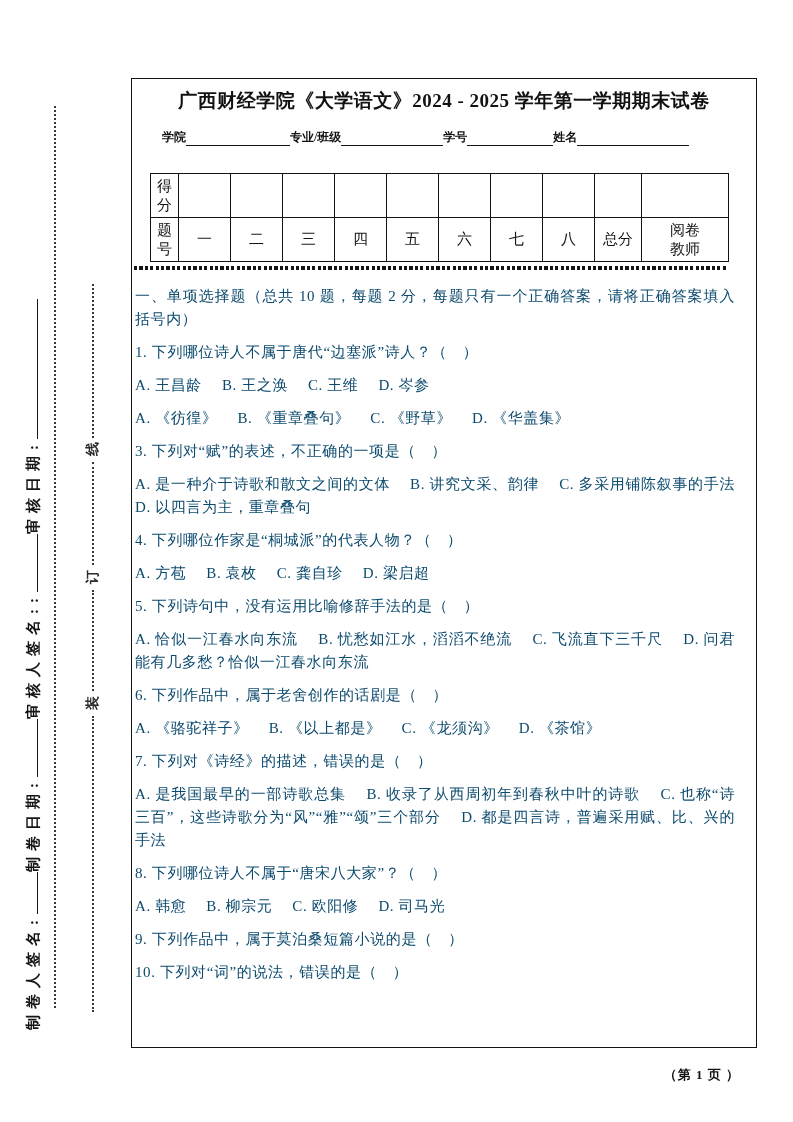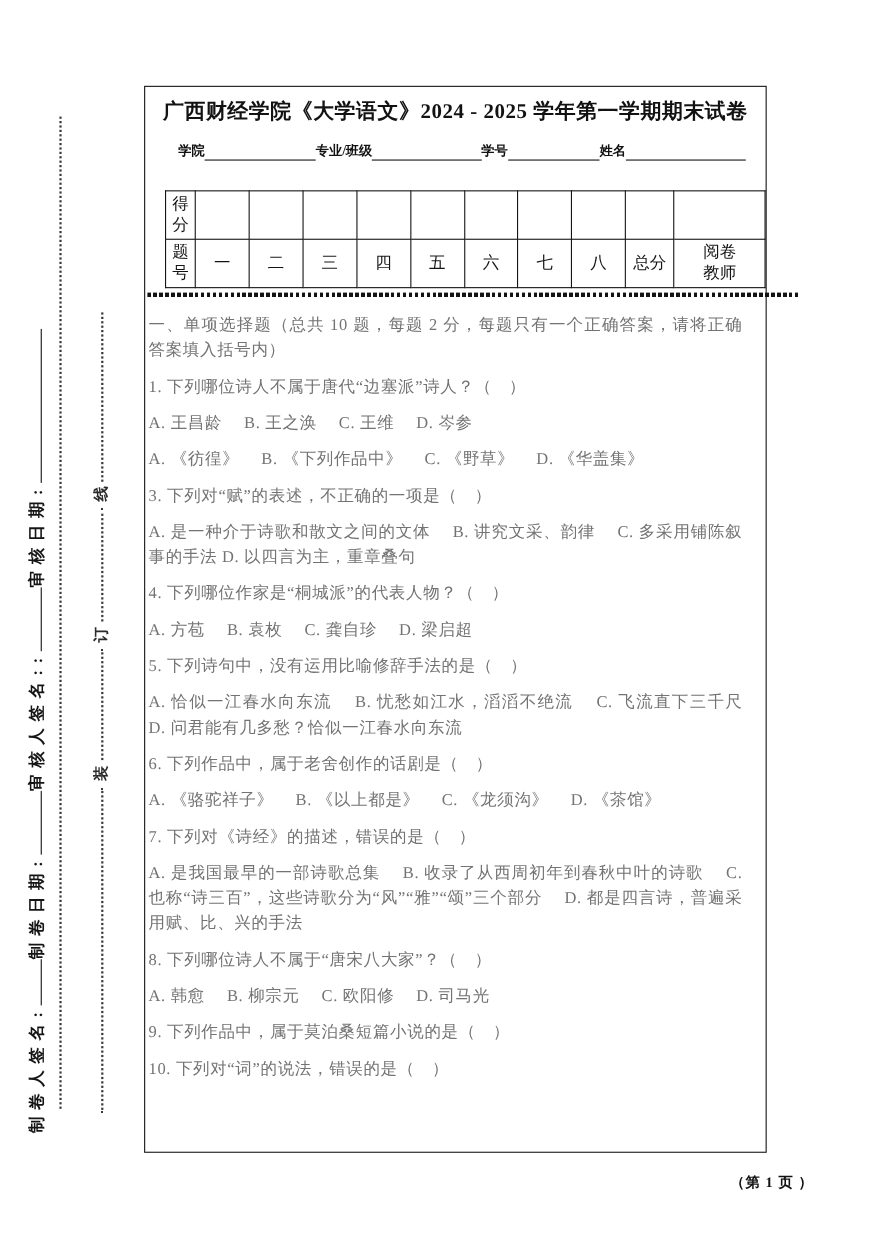--- a/index.html
+++ b/index.html
@@ -22,21 +22,21 @@
   .seg2{left:92px;top:462px;height:103px;}
   .seg3{left:92px;top:590px;height:101px;}
   .seg4{left:92px;top:716px;height:296px;}
   .bindchar{
     position:absolute;left:84px;width:18px;height:22px;line-height:22px;text-align:center;
     font-size:14px;font-weight:bold;color:#2b2b2b;transform:rotate(-90deg);background:#fff;
   }
   .bc-top{top:438px;} .bc-mid{top:566px;} .bc-bot{top:692px;}
   
   .box{
-    position:absolute;left:131px;top:78px;width:566px;height:970px;
+    position:absolute;left:131px;top:78px;width:626px;height:970px;
     border:1.8px solid #141414;box-sizing:border-box;
   }
   .title{
     margin-top:9px;text-align:center;font-size:19px;font-weight:bold;letter-spacing:0.5px;
     white-space:nowrap;
   }
   .fields{
     position:absolute;left:30px;top:50px;right:18px;display:flex;align-items:flex-end;
     font-size:12px;font-weight:bold;
   }
@@ -55,21 +55,21 @@
   .wrapcell{display:inline-block;width:34px;line-height:19px;}
   .wrapcell2{display:inline-block;width:17px;line-height:19px;}
   
   .dotsep{
     position:absolute;left:2px;top:187px;width:592px;height:4px;
     background:repeating-linear-gradient(90deg,#141414 0 3.2px,transparent 3.2px 5.4px);
   }
   
   .bodytext{
     position:absolute;left:3px;right:21px;top:206px;
-    font-size:15px;line-height:23px;letter-spacing:0.6px;color:#737373;
+    font-size:15px;line-height:23px;letter-spacing:0.6px;color:#0c4a6e;
     text-align:justify;
   }
   .bodytext p{margin:0 0 10px 0;}
   
   .footer{
     position:absolute;left:131px;top:1066px;width:609px;text-align:right;
     font-size:13px;font-weight:bold;letter-spacing:1px;
   }
 </style>
 </head>
@@ -133,21 +133,21 @@
       </tr>
     </tbody>
       </table>
 
     <div class="dotsep"></div>
 
     <div class="bodytext">
       <p>一、单项选择题（总共 10 题，每题 2 分，每题只有一个正确答案，请将正确答案填入括号内）</p>
       <p>1.  下列哪位诗人不属于唐代“边塞派”诗人？（　）</p>
       <p>A. 王昌龄　 B. 王之涣　 C. 王维　 D. 岑参</p>
-      <p>A. 《彷徨》　  B. 《下列作品中》　  C. 《野草》　  D. 《华盖集》</p>
+      <p>A. 《彷徨》　  B. 《重章叠句》　  C. 《野草》　  D. 《华盖集》</p>
       <p>3.  下列对“赋”的表述，不正确的一项是（　）</p>
       <p>A. 是一种介于诗歌和散文之间的文体　 B. 讲究文采、韵律　 C. 多采用铺陈叙事的手法 D. 以四言为主，重章叠句</p>
       <p>4.  下列哪位作家是“桐城派”的代表人物？（　）</p>
       <p>A. 方苞　 B. 袁枚　 C. 龚自珍　 D. 梁启超</p>
       <p>5.  下列诗句中，没有运用比喻修辞手法的是（　）</p>
       <p>A. 恰似一江春水向东流　 B. 忧愁如江水，滔滔不绝流　 C. 飞流直下三千尺　 D. 问君能有几多愁？恰似一江春水向东流</p>
       <p>6.  下列作品中，属于老舍创作的话剧是（　）</p>
       <p>A. 《骆驼祥子》　  B. 《以上都是》　  C. 《龙须沟》　  D. 《茶馆》</p>
       <p>7.  下列对《诗经》的描述，错误的是（　）</p>
       <p>A. 是我国最早的一部诗歌总集　 B. 收录了从西周初年到春秋中叶的诗歌　 C. 也称“诗三百”，这些诗歌分为“风”“雅”“颂”三个部分　 D. 都是四言诗，普遍采用赋、比、兴的手法</p>

